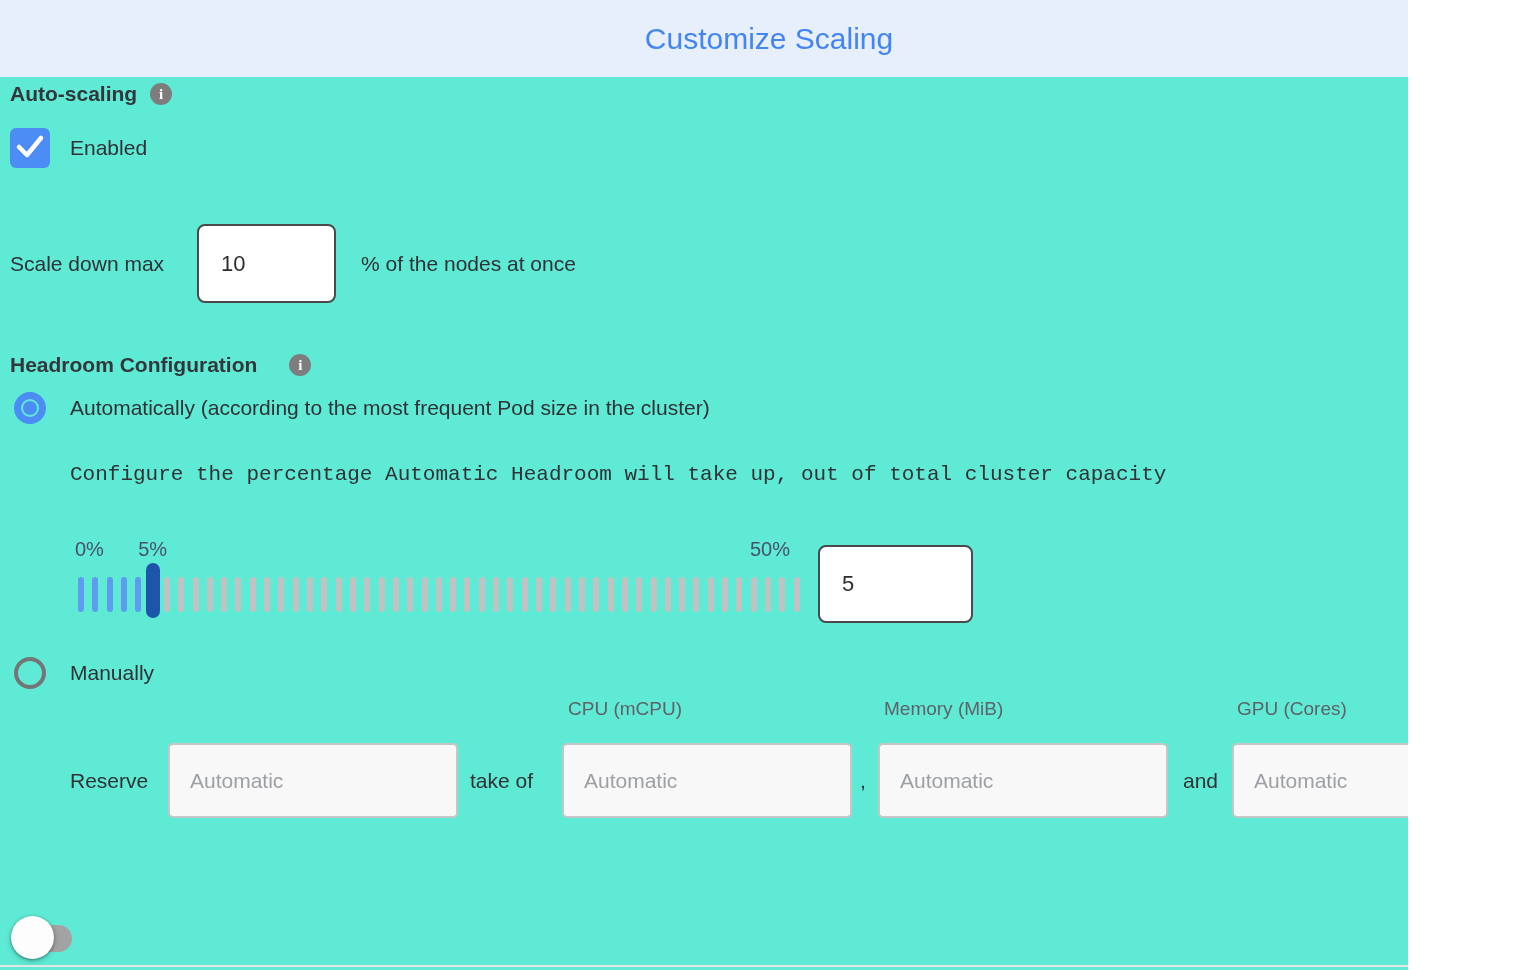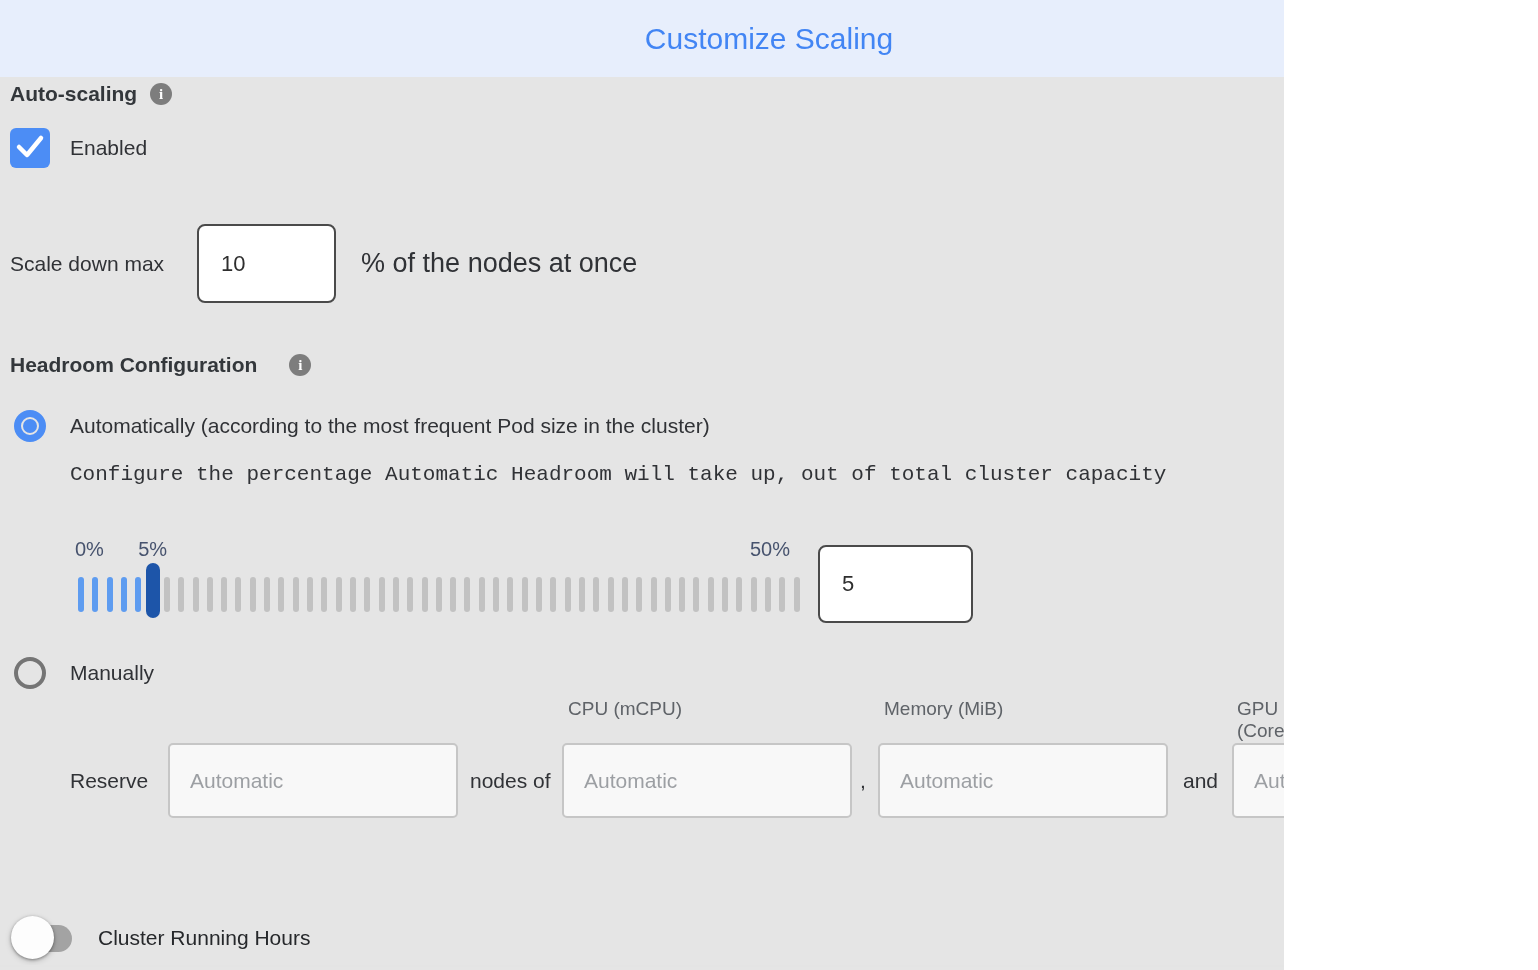--- a/index.html
+++ b/index.html
@@ -10,21 +10,21 @@
     --tick-gray:#C2C2C2;
     --handle-blue:#1D55A9;
     --text-dark:#303236;
     --text-gray:#5F6368;
     --placeholder-gray:#9C9FA3;
     --slider-label:#47536E;
   }
   *{box-sizing:border-box;margin:0;padding:0;}
   html,body{background:#fff;}
   body{font-family:"Liberation Sans","DejaVu Sans",sans-serif;color:var(--text-dark);}
-  .page{position:relative;width:1284px;height:970px;background:#e5e5e5;overflow:hidden;}
+  .page{position:relative;width:1408px;height:970px;background:#5eead4;overflow:hidden;}
 
   
   .header{position:absolute;top:0;left:0;width:1538px;height:77px;background:var(--header-bg);
           display:flex;align-items:center;justify-content:center;}
   .header .title{font-size:30px;font-weight:500;color:var(--title-blue);}
 
   
   .section-label{position:absolute;display:flex;align-items:center;gap:13px;
                  font-size:21px;font-weight:700;color:#33373B;}
   .info-icon{width:22px;height:22px;border-radius:50%;background:#7D7D7D;color:#fff;
@@ -38,21 +38,21 @@
             display:flex;align-items:center;justify-content:center;cursor:pointer;}
   .row-label{font-size:21px;color:var(--text-dark);}
 
   
   .scaledown-row{position:absolute;top:224px;left:10px;display:flex;align-items:center;gap:24px;}
   .scaledown-row .pre{font-size:21px;margin-right:9px;}
   .value-input{height:79px;border:2px solid #4A4A4A;border-radius:8px;background:#fff;
                font-size:22px;color:#2E2E2E;padding-left:22px;outline:none;
                font-family:"Liberation Sans","DejaVu Sans",sans-serif;}
   .scaledown-input{width:139px;}
-  .scaledown-row .post{font-size:27px;margin-left:1px;}
+  .scaledown-row .post{font-size:21px;margin-left:1px;}
 
   
   .radio-row{position:absolute;display:flex;align-items:center;gap:24px;cursor:pointer;}
   .radio{width:32px;height:32px;border-radius:50%;flex:0 0 auto;}
   .radio.selected{border:7px solid var(--accent-blue);position:relative;}
   .radio.selected::after{content:"";position:absolute;left:50%;top:50%;width:14px;height:14px;
                          margin:-7px 0 0 -7px;border-radius:50%;background:var(--accent-blue);}
   .radio.unselected{border:4px solid #757575;}
   .radio-label{font-size:21px;color:var(--text-dark);}
 
@@ -122,21 +122,21 @@
     <span class="pre">Scale down max</span>
     <input class="value-input scaledown-input" type="text" value="10" style="">
     <span class="post">% of the nodes at once</span>
   </div>
 
   <div class="section-label" style="top:353px;left:10px;gap:32px;">
     <span>Headroom Configuration</span>
     <span class="info-icon">i</span>
   </div>
 
-  <div class="radio-row" style="top:410px;left:14px;">
+  <div class="radio-row" style="top:392px;left:14px;">
     <div class="radio selected"></div>
     <span class="radio-label">Automatically (according to the most frequent Pod size in the cluster)</span>
   </div>
 
   <div class="auto-desc">Configure the percentage Automatic Headroom will take up, out of total cluster capacity</div>
 
   <div class="slider-area">
     <span class="slider-label min">0%</span>
     <span class="slider-label cur" style="left: 74.6px;">5%</span>
     <span class="slider-label max">50%</span>
@@ -202,27 +202,26 @@
     <div class="radio unselected"></div>
     <span class="radio-label">Manually</span>
   </div>
 
   <span class="col-header" style="left:568px;">CPU (mCPU)</span>
   <span class="col-header" style="left:884px;">Memory (MiB)</span>
   <span class="col-header" style="left:1237px;">GPU (Cores)</span>
 
   <span class="inline-label" style="left:70px;">Reserve</span>
   <input class="auto-input" style="left: 168px;" type="text" placeholder="Automatic">
-  <span class="inline-label" style="left:470px;">nodes of</span>
+  <span class="inline-label" style="left:470px;">take of</span>
   <input class="auto-input" style="left: 562px;" type="text" placeholder="Automatic">
   <span class="inline-label" style="left:860px;">,</span>
   <input class="auto-input" style="left: 878px;" type="text" placeholder="Automatic">
   <span class="inline-label" style="left:1183px;">and</span>
   <input class="auto-input" style="left: 1232px;" type="text" placeholder="Automatic">
 
   <div class="toggle">
     <div class="track"></div>
     <div class="knob"></div>
   </div>
-  <span class="toggle-row-label">Cluster Running Hours</span>
 
   <div class="bottom-divider"></div>
 </div>
 
 </body></html>

